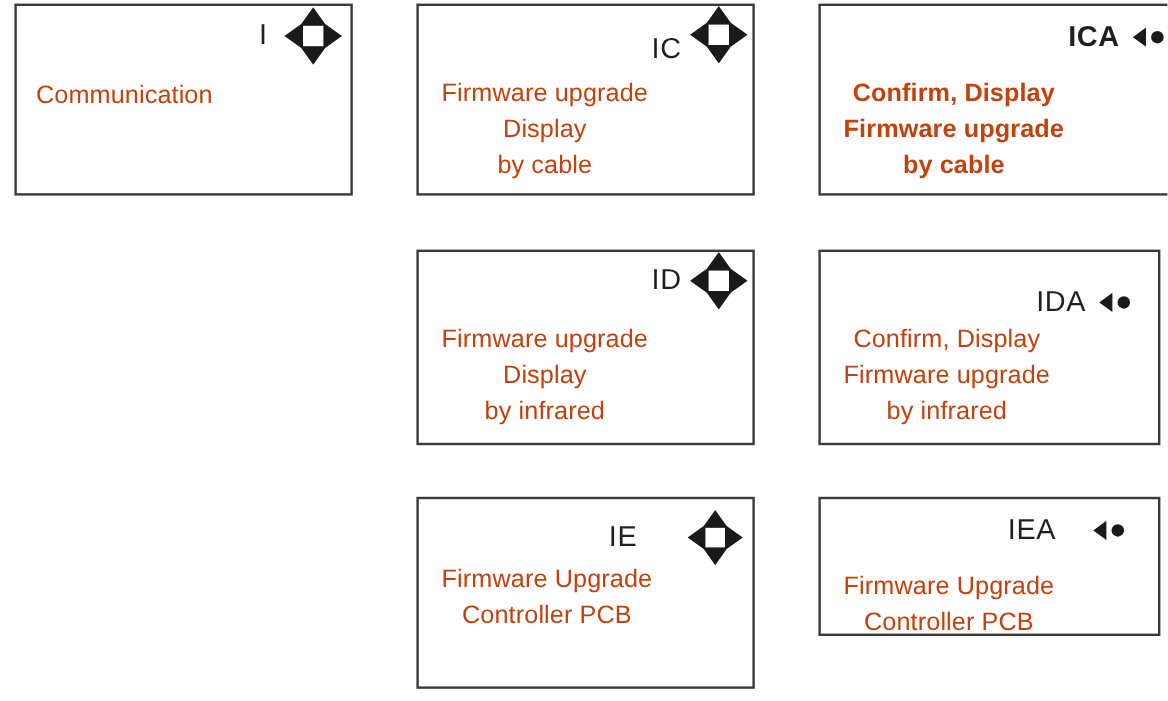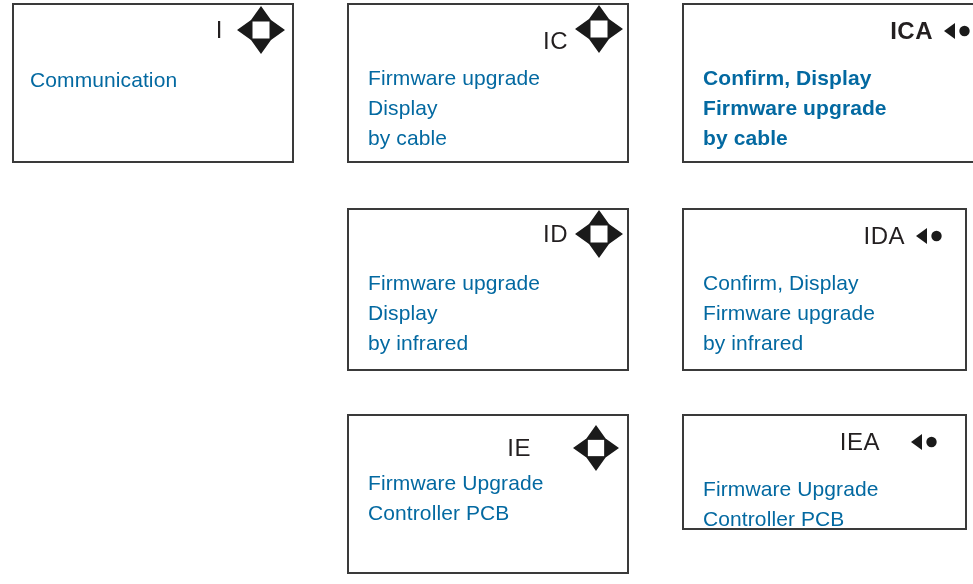--- a/index.html
+++ b/index.html
@@ -33,41 +33,42 @@
   .head {
     position: absolute;
     display: flex;
     align-items: center;
   }
   .b-i   .head { top: 1px; right: 7px;  gap: 14px; }
   .b-ic  .head { top: 0px; right: 4px;  gap: 7px; align-items: flex-end;  }
   .b-id  .head { top: 0px; right: 4px;  gap: 7px;  }
   .b-ie  .head { top: 9px; right: 8px;  gap: 42px; justify-content: center; }
   .b-ica .head { top: 6px; right: 23px; gap: 10px; height: 40px; }
-  .b-ida .head { top: 6px; right: 23px; gap: 10px; height: 40px; }
+  .b-ida .head { top: 22px; right: 23px; gap: 10px; height: 40px; }
   .b-iea .head { top: 6px; right: 28px; gap: 30px; height: 40px; }
 
   .label {
     font-size: 24px;
     color: #231f20;
     letter-spacing: 0.5px;
     line-height: 1;
   }
   .icon { display: inline-flex; align-items: center; }
   .icon svg { display: block; }
 
   .body {
     position: absolute;
     left: 19px;
     top: 58px;
     font-size: 21px;
     line-height: 30px;
-    color: #0369a1;
+    color: #c2410c;
     letter-spacing: 0.1px;
     white-space: nowrap;
+    text-align: center;
   }
   .b-i  .body { left: 16px; top: 60px; }
   .b-ie .body { top: 52px; }
 </style>
 </head>
 <body>
 
 <div class="canvas">
 
   <div class="box b-i">

